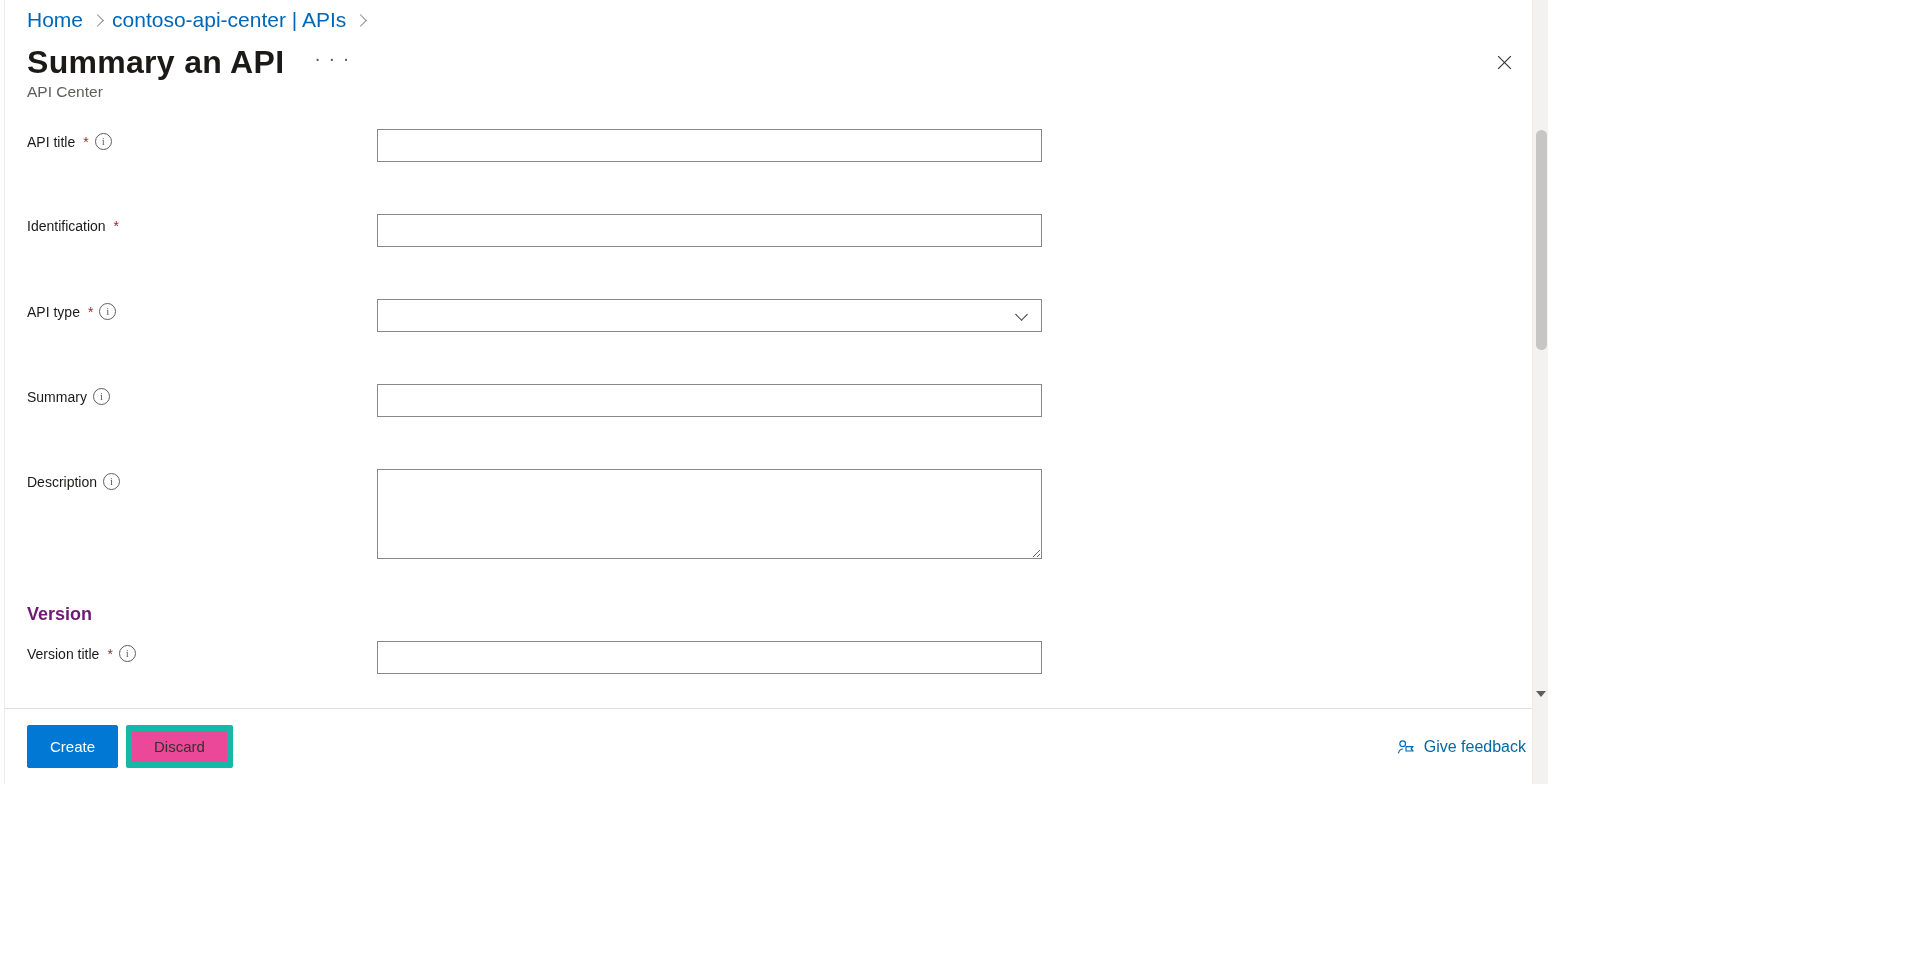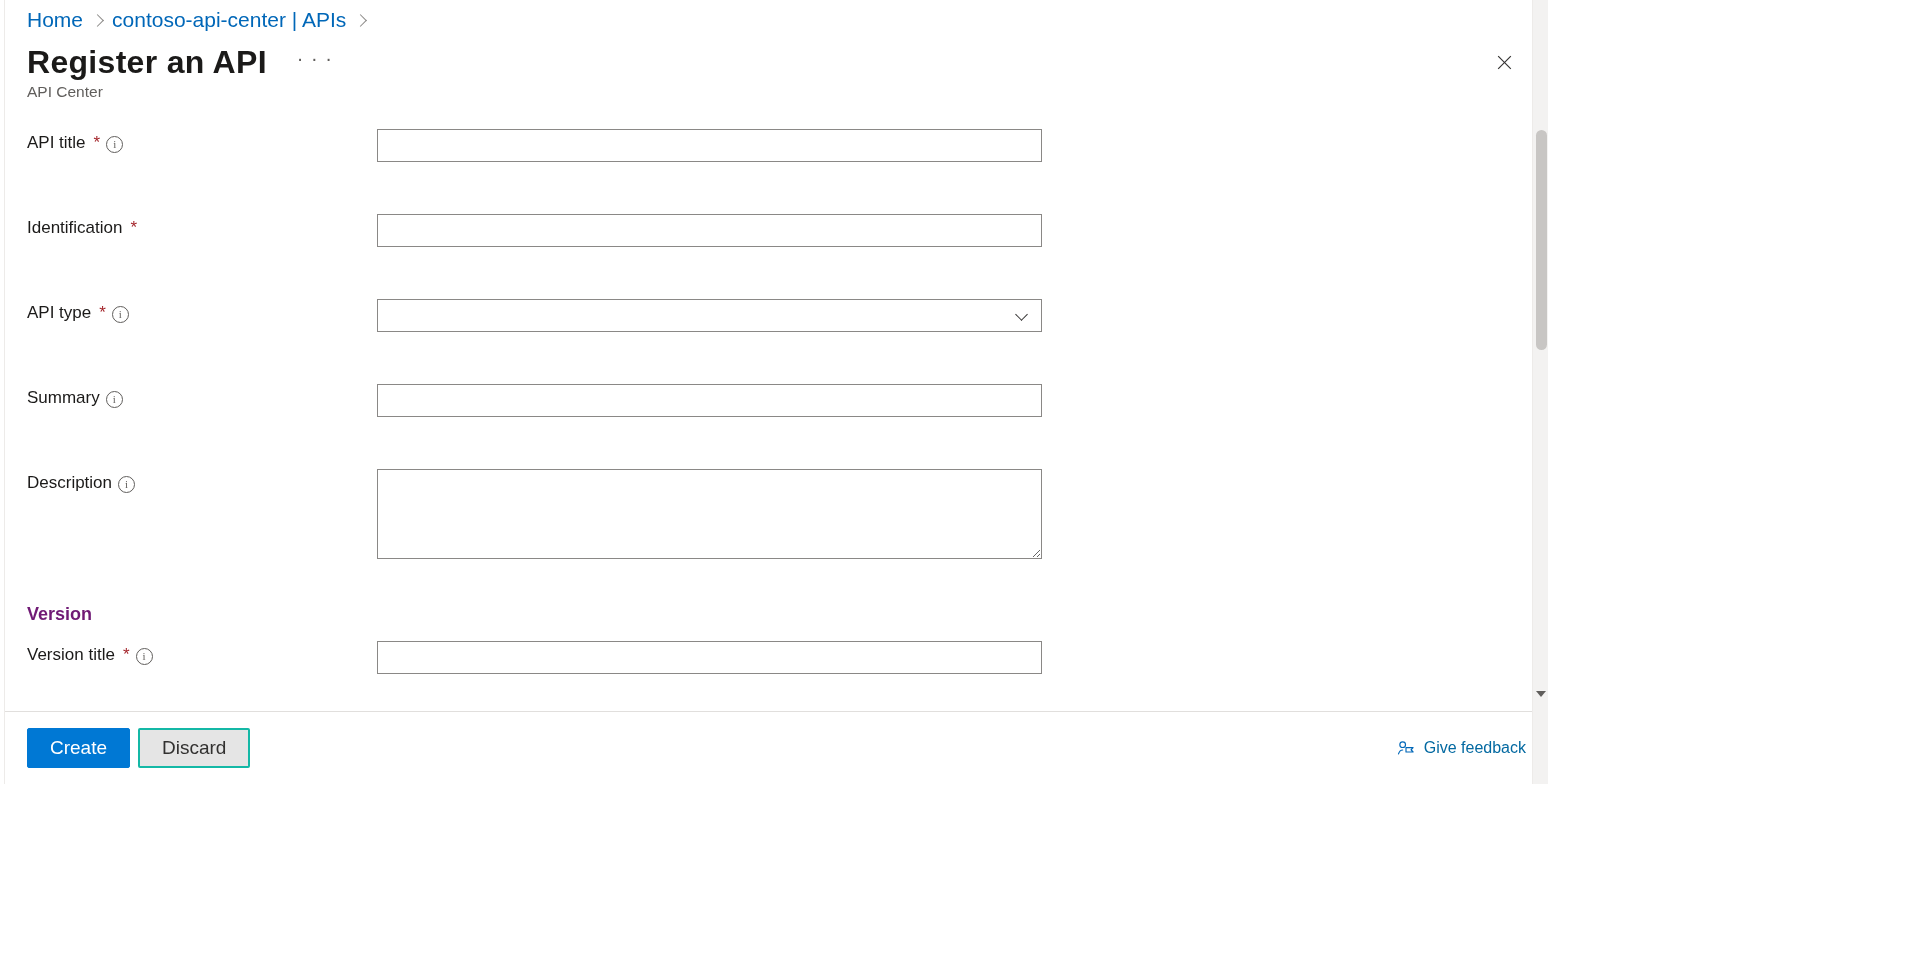--- a/index.html
+++ b/index.html
@@ -71,21 +71,21 @@
     }
     .form-row {
       display: flex;
       align-items: flex-start;
       margin-bottom: 52px;
     }
     .form-row.tight { margin-bottom: 12px; }
     .lbl {
       width: 350px;
       flex: 0 0 350px;
-      font-size: 17px;
+      font-size: 14px;
       color: #1b1a19;
       display: flex;
       align-items: flex-end;
       gap: 6px;
       padding-top: 4px;
     }
     .req { color: #a4262c; margin-left: 2px; }
     .info-ic {
       width: 17px; height: 17px; border: 1.3px solid #605e5c;
       border-radius: 50%; display:inline-flex; align-items:center; justify-content:center;
@@ -123,30 +123,30 @@
     .footer {
       border-top: 1px solid #e1dfdd;
       display: flex;
       align-items: center;
       justify-content: space-between;
       padding: 16px 22px;
       background:#fff;
     }
     .footer-left { display:flex; gap: 8px; }
     .btn {
-      font: inherit; font-size: 19px;
+      font: inherit; font-size: 15px;
       padding: 7px 22px;
       border-radius: 2px;
       cursor: pointer;
     }
     .btn-primary {
       background: #0078d4; border: 1px solid #0078d4; color: #fff;
     }
     .btn-default {
-      background: #e5e5e5; border: 2px solid #14b8a6; color: #323130;
+      background: #ec4899; border: 6px solid #14b8a6; color: #323130;
     }
     .feedback {
       display:flex; align-items:center; gap:8px;
       color:#0369a1; cursor:pointer; font-size: 16px;
       background:none; border:none;
     }
     .feedback svg { width:20px; height:20px; }
 
     
     .fake-scroll {
@@ -183,21 +183,21 @@
 
   <nav class="breadcrumb">
     <a href="#">Home</a>
     <span class="chev"></span>
     <a href="#">contoso-api-center | APIs</a>
     <span class="chev"></span>
   </nav>
 
   <div class="header-row">
     <div class="title-block">
-      <h1>Register an API</h1>
+      <h1>Summary an API</h1>
       <button class="more-btn" aria-label="More">· · ·</button>
     </div>
     <button class="close-btn">
       <svg viewBox="0 0 24 24">
         <line x1="4" y1="4" x2="20" y2="20" stroke="#323130" stroke-width="1.4"></line>
         <line x1="20" y1="4" x2="4" y2="20" stroke="#323130" stroke-width="1.4"></line>
       </svg>
     </button>
   </div>
   <div class="subtitle">API Center</div>

